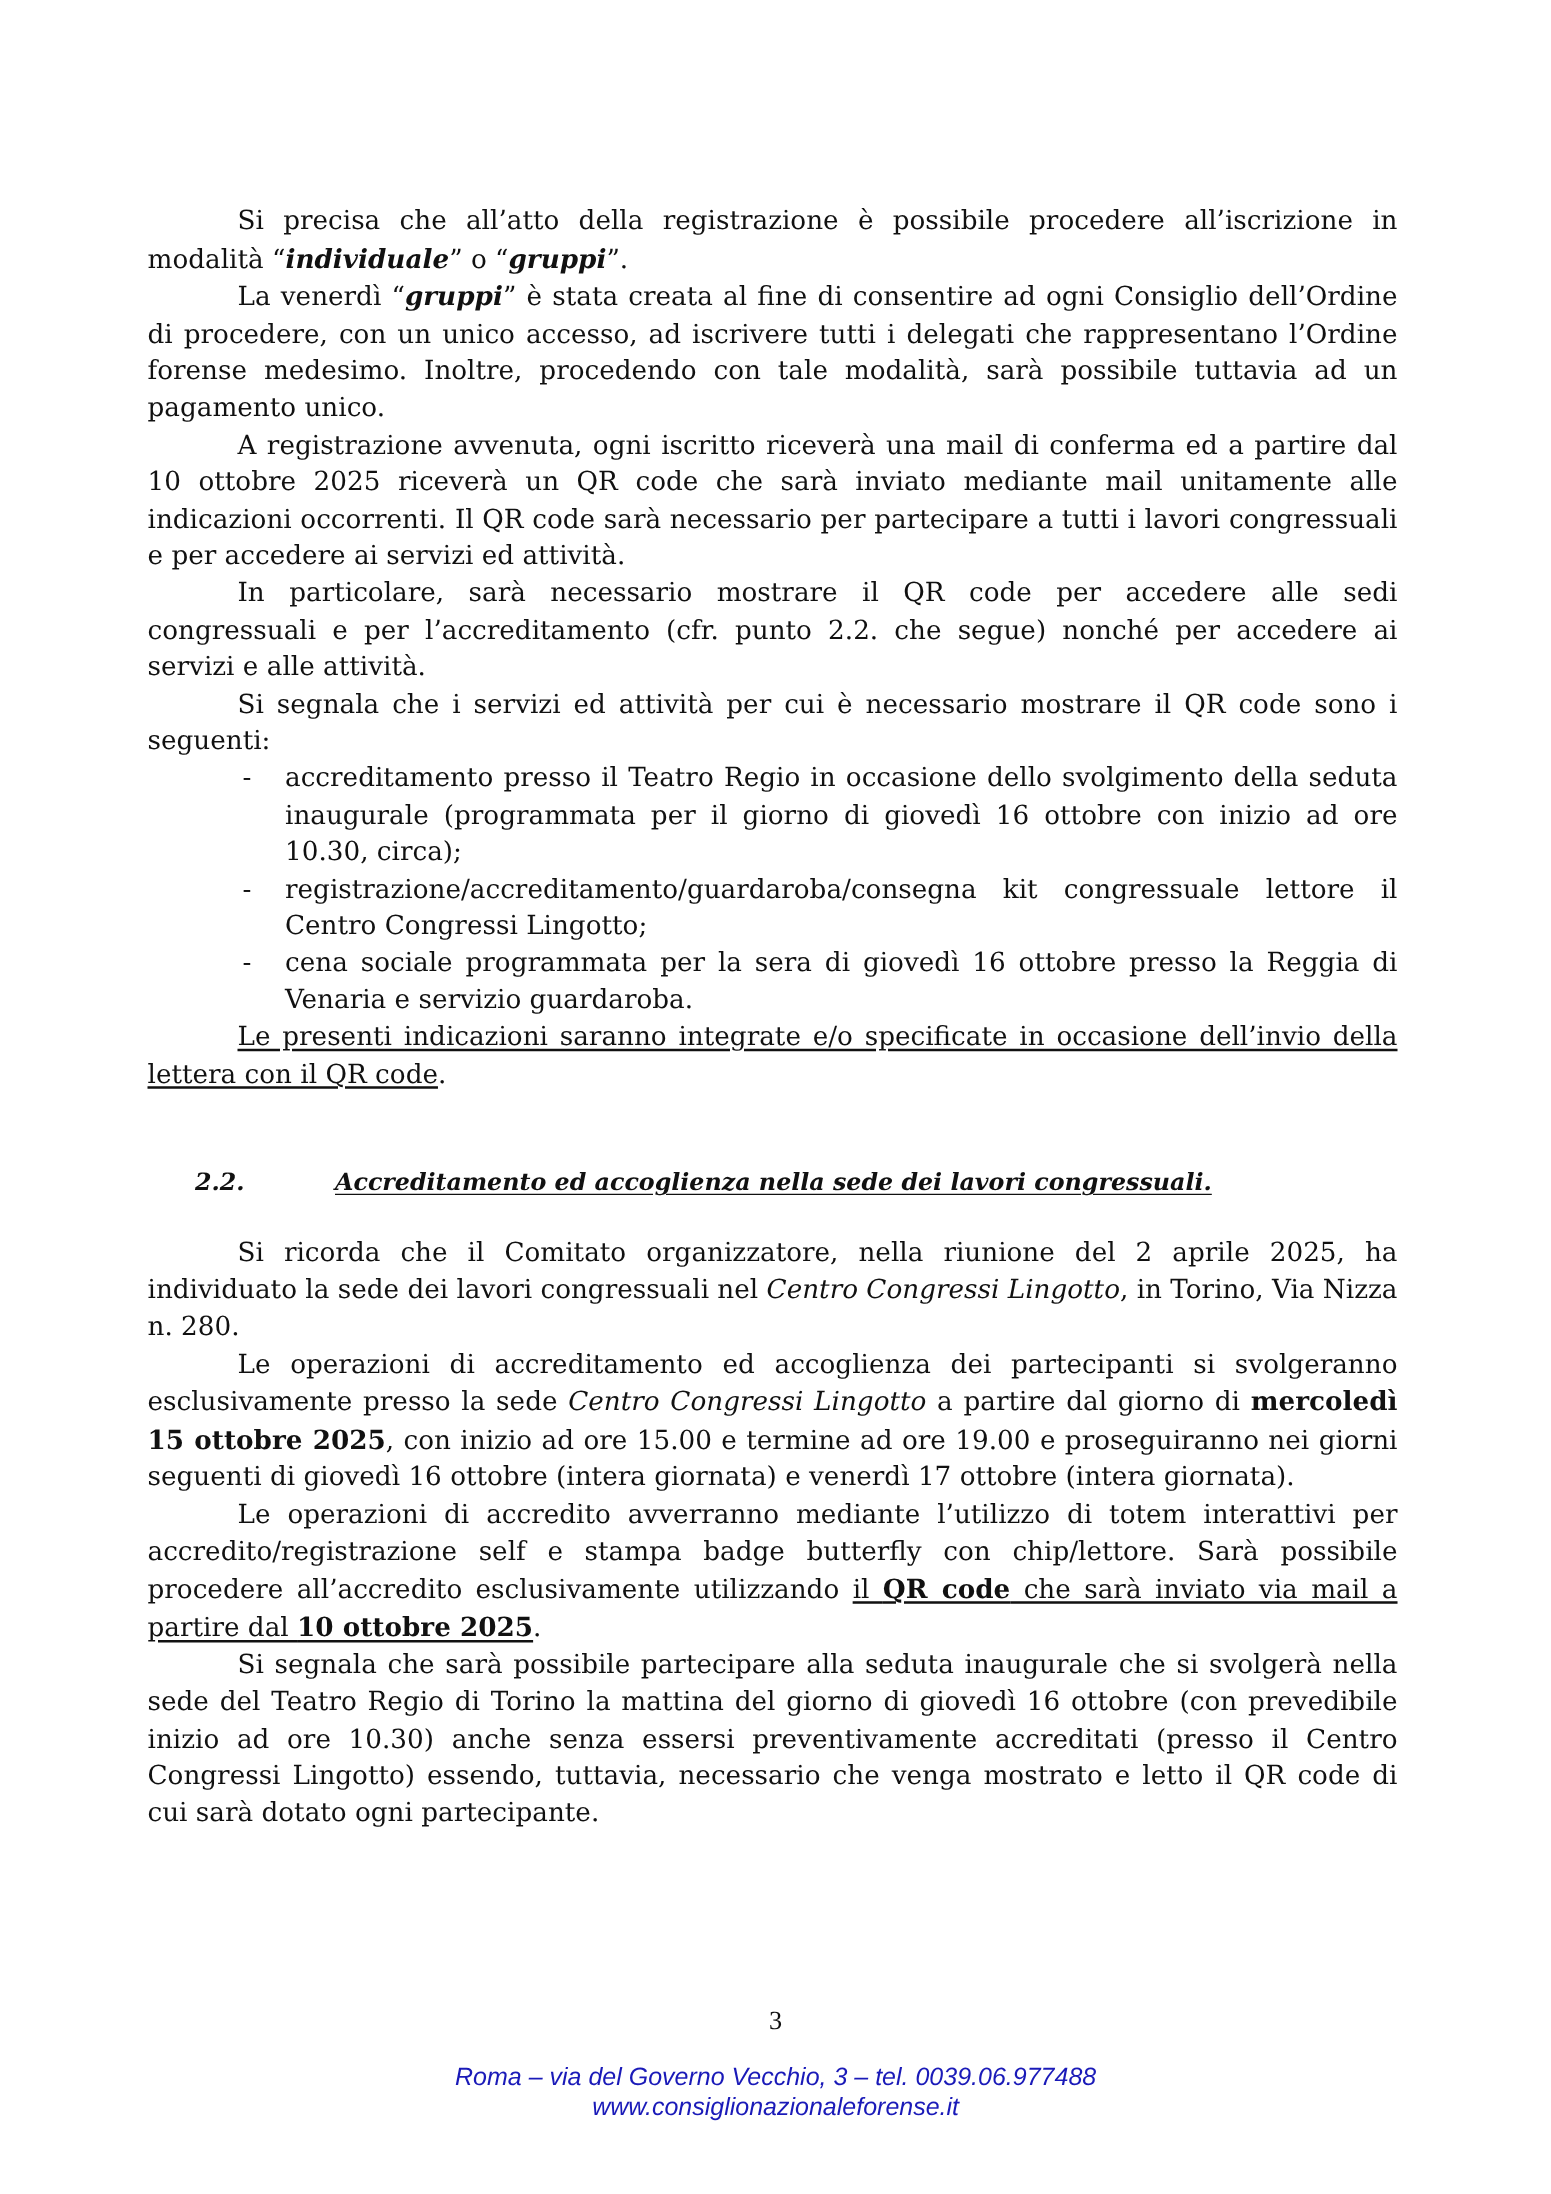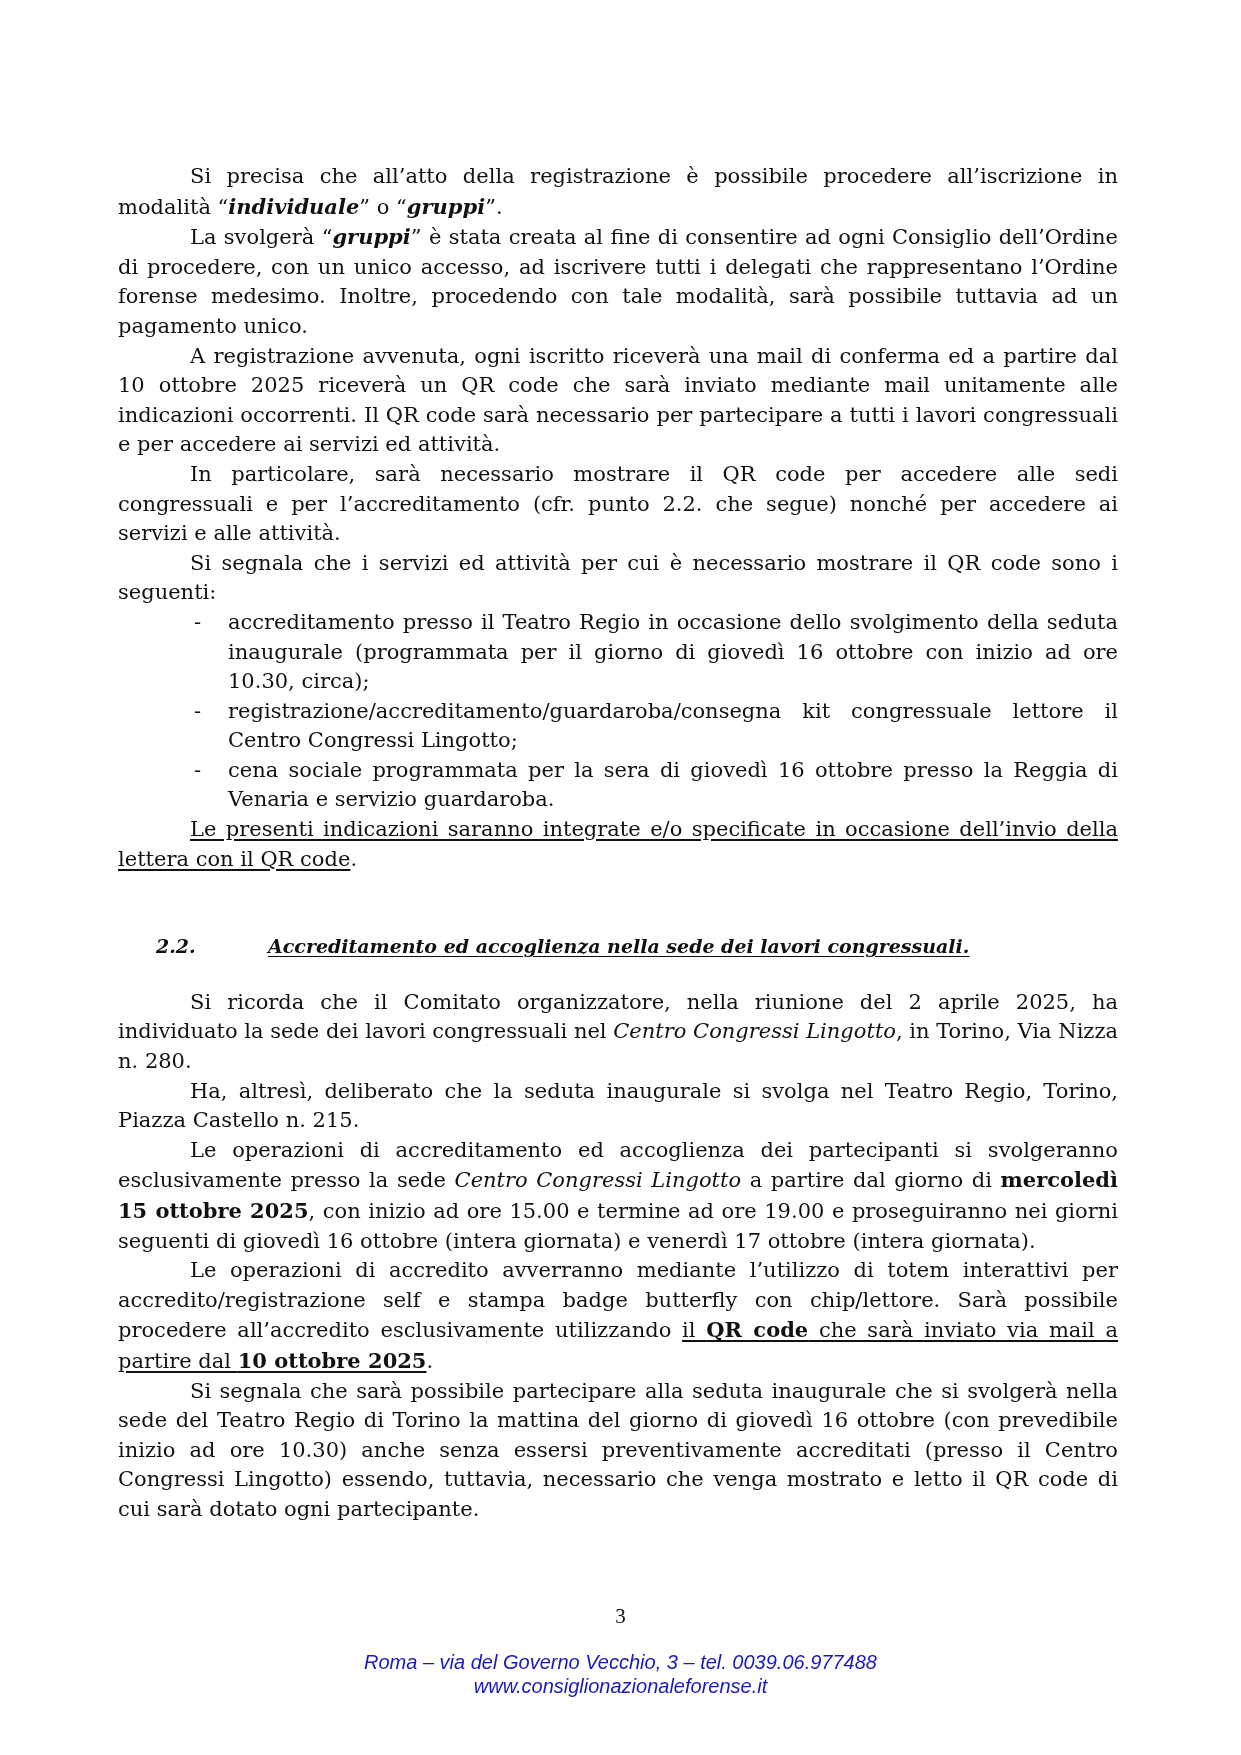--- a/index.html
+++ b/index.html
@@ -19,38 +19,37 @@
   .page-num { position:absolute; top:1604px; left:0; width:1241px; text-align:center; font-size:21px;
               font-family:"Liberation Serif",serif; }
   .footer { position:absolute; top:1650px; left:0; width:1241px; text-align:center; color:#1a1ab8;
             font-style:italic; font-size:20px; line-height:24px; font-family:Liberation Sans, sans-serif; }
 </style>
 </head>
 <body>
 
 <div class="content">
   <p class="ind"><span>Si precisa che all’atto della registrazione è possibile procedere all’iscrizione in modalità “</span><span class="bi">individuale</span><span>” o “</span><span class="bi">gruppi</span><span>”.</span></p>
-  <p class="ind"><span>La svolgerà “</span><span class="bi">gruppi</span><span>” è stata creata al fine di consentire ad ogni Consiglio dell’Ordine di procedere, con un unico accesso, ad iscrivere tutti i delegati che rappresentano l’Ordine forense medesimo. Inoltre, procedendo con tale modalità, sarà possibile tuttavia ad un pagamento unico.</span></p>
+  <p class="ind"><span>La venerdì “</span><span class="bi">gruppi</span><span>” è stata creata al fine di consentire ad ogni Consiglio dell’Ordine di procedere, con un unico accesso, ad iscrivere tutti i delegati che rappresentano l’Ordine forense medesimo. Inoltre, procedendo con tale modalità, sarà possibile tuttavia ad un pagamento unico.</span></p>
   <p class="ind">A registrazione avvenuta, ogni iscritto riceverà una mail di conferma ed a partire dal 10 ottobre 2025 riceverà un QR code che sarà inviato mediante mail unitamente alle indicazioni occorrenti. Il QR code sarà necessario per partecipare a tutti i lavori congressuali e per accedere ai servizi ed attività.</p>
   <p class="ind">In particolare, sarà necessario mostrare il QR code per accedere alle sedi congressuali e per l’accreditamento (cfr. punto 2.2. che segue) nonché per accedere ai servizi e alle attività.</p>
   <p class="ind">Si segnala che i servizi ed attività per cui è necessario mostrare il QR code sono i seguenti:</p>
   <ul class="dash">
     <li><span class="dash">-</span><span>accreditamento presso il Teatro Regio in occasione dello svolgimento della seduta inaugurale (programmata per il giorno di giovedì 16 ottobre con inizio ad ore 10.30, circa);</span></li>
     <li><span class="dash">-</span><span>registrazione/accreditamento/guardaroba/consegna kit congressuale lettore il Centro Congressi Lingotto;</span></li>
     <li><span class="dash">-</span><span>cena sociale programmata per la sera di giovedì 16 ottobre presso la Reggia di Venaria e servizio guardaroba.</span></li>
   </ul>
   <p class="ind"><span class="u">Le presenti indicazioni saranno integrate e/o specificate in occasione dell’invio della lettera con il QR code</span><span>.</span></p>
 
   <div class="heading">
     <span class="num">2.2.</span>
     <span class="u">Accreditamento ed accoglienza nella sede dei lavori congressuali.</span>
   </div>
 
   <p class="ind"><span>Si ricorda che il Comitato organizzatore, nella riunione del 2 aprile 2025, ha individuato la sede dei lavori congressuali nel </span><i>Centro Congressi Lingotto</i><span>, in Torino, Via Nizza n. 280.</span></p>
-  <p class="ind">Ha, altresì, deliberato che la seduta inaugurale si svolga nel Teatro Regio, Torino, Piazza Castello n. 215.</p>
   <p class="ind"><span>Le operazioni di accreditamento ed accoglienza dei partecipanti si svolgeranno esclusivamente presso la sede </span><i>Centro Congressi Lingotto</i><span> a partire dal giorno di </span><b>mercoledì 15 ottobre 2025</b><span>, con inizio ad ore 15.00 e termine ad ore 19.00 e proseguiranno nei giorni seguenti di giovedì 16 ottobre (intera giornata) e venerdì 17 ottobre (intera giornata).</span></p>
   <p class="ind"><span>Le operazioni di accredito avverranno mediante l’utilizzo di totem interattivi per accredito/registrazione self e stampa badge butterfly con chip/lettore. Sarà possibile procedere all’accredito esclusivamente utilizzando </span><span class="u"><span>il </span><b>QR code</b><span> che sarà inviato via mail a partire dal </span><b>10 ottobre 2025</b></span><span>.</span></p>
   <p class="ind">Si segnala che sarà possibile partecipare alla seduta inaugurale che si svolgerà nella sede del Teatro Regio di Torino la mattina del giorno di giovedì 16 ottobre (con prevedibile inizio ad ore 10.30) anche senza essersi preventivamente accreditati (presso il Centro Congressi Lingotto) essendo, tuttavia, necessario che venga mostrato e letto il QR code di cui sarà dotato ogni partecipante.</p>
 </div>
 
 <div class="page-num">3</div>
 <div class="footer">
   <div>Roma – via del Governo Vecchio, 3 – tel. 0039.06.977488</div>
   <div>www.consiglionazionaleforense.it</div>
 </div>

